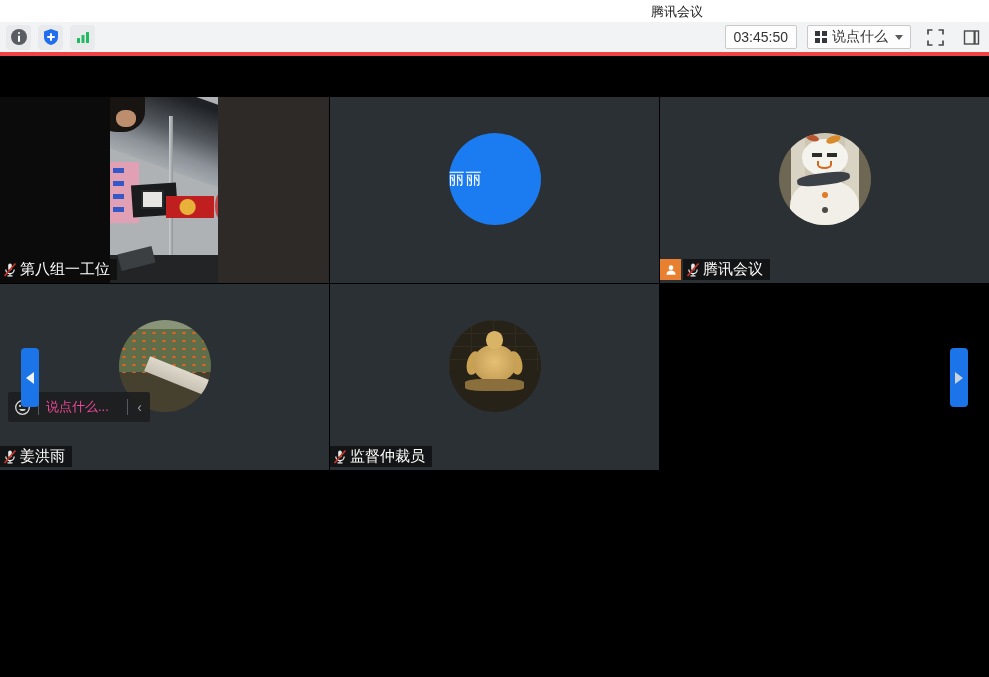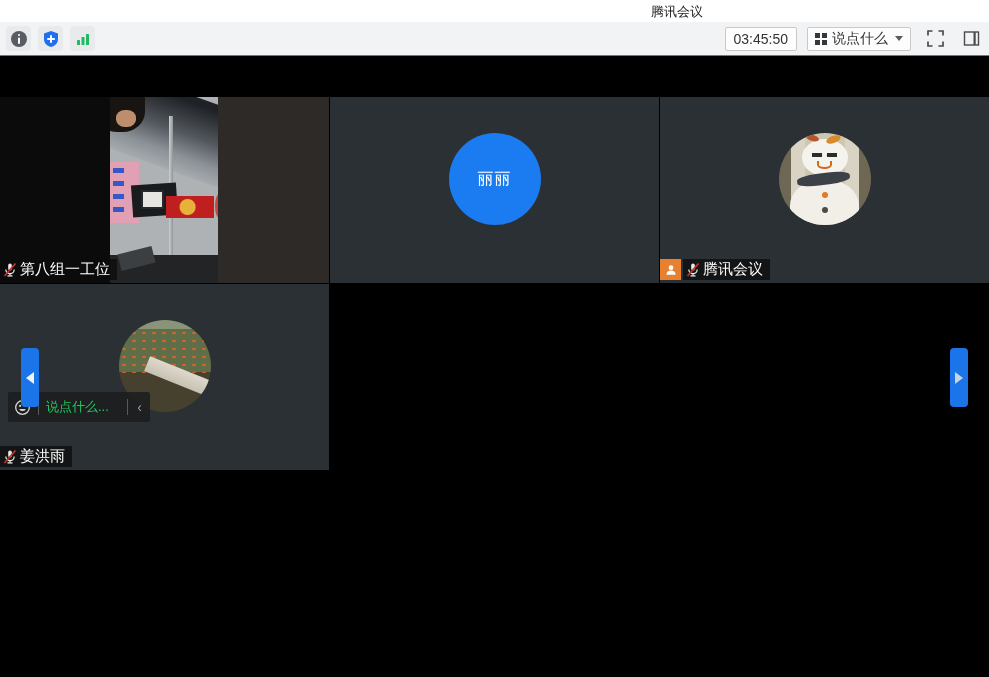--- a/index.html
+++ b/index.html
@@ -5,21 +5,21 @@
   * { margin:0; padding:0; box-sizing:border-box; }
   html,body { width:989px; height:677px; overflow:hidden; background:#000;
     font-family:"Liberation Sans","DejaVu Sans",sans-serif; }
   .window { position:relative; width:989px; height:677px; background:#000; }
 
   
   .titlebar { position:relative; height:22px; background:#ffffff; }
   .titlebar .title { position:absolute; left:651px; top:3px; font-size:13px; color:#1a1a1a; }
 
   
-  .toolbar { height:34px; background:#f2f3f5; border-bottom:1px solid #ef4444;
+  .toolbar { height:34px; background:#f2f3f5; border-bottom:4px solid #ef4444;
     display:flex; align-items:center; padding:0 6px; }
   .chip { width:25px; height:25px; border-radius:4px; background:#e9eaec;
     display:flex; align-items:center; justify-content:center; margin-right:7px; cursor:default; }
   .tb-right { margin-left:auto; display:flex; align-items:center; }
   .timerbox { height:24px; background:#fdfdfd; border:1px solid #c9c9c9; border-radius:2px;
     display:flex; align-items:center; padding:0 8px; font-size:14px; color:#333; }
   .viewbtn { height:24px; margin-left:10px; background:#fdfdfd; border:1px solid #c9c9c9; border-radius:2px;
     display:flex; align-items:center; padding:0 7px; gap:5px; font-size:14px; color:#333; }
   .gridglyph { display:grid; grid-template-columns:5px 5px; grid-template-rows:5px 5px; gap:2px; }
   .gridglyph i { background:#34383d; display:block; }
@@ -49,21 +49,21 @@
     display:flex; align-items:center; justify-content:center; z-index:8; }
   .nav-left { left:21px; top:292px; }
   .nav-right { left:950px; top:292px; }
   .tri-l { width:0; height:0; border-top:6px solid transparent; border-bottom:6px solid transparent; border-right:8px solid #f0f4fa; }
   .tri-r { width:0; height:0; border-top:6px solid transparent; border-bottom:6px solid transparent; border-left:8px solid #c8d4e0; }
 
   
   .chatbar { position:absolute; left:8px; top:108px; width:142px; height:30px; z-index:6;
     background:rgba(28,29,30,.88); border-radius:2px; display:flex; align-items:center; padding:0 6px; }
   .chat-div { width:1px; height:16px; background:#565a5e; margin:0 7px; }
-  .chat-ph { color:#22c55e; font-size:13px; white-space:nowrap; flex:1; }
+  .chat-ph { color:#ec4899; font-size:13px; white-space:nowrap; flex:1; }
   .chat-chev { color:#9a9ea2; font-size:14px; padding:0 2px; }
 
   
   .tile-video { background:#0b0b0b; }
   .vid-rightfill { position:absolute; left:218px; top:0; right:0; bottom:0; background:#2e2a27; }
   .vframe { position:absolute; left:110px; top:0; width:108px; height:100%; background:#aeb2b5; overflow:hidden; }
   .vframe > div { position:absolute; }
   .vf-ceiling { left:14%; top:-14%; width:130%; height:42%; transform:rotate(20deg); transform-origin:0 0;
     background:linear-gradient(180deg,#1e2125 8%,#54595f 50%,#8b9196 78%,#a6abb0); }
   .vf-hair { left:-14%; top:-5%; width:46%; height:24%; background:#171412; border-radius:0 0 45% 45%; }
@@ -74,21 +74,21 @@
   .vf-pole { left:55%; top:10%; width:3%; height:90%; background:linear-gradient(90deg,#cdd0d2,#8f9497); }
   .vf-laptop { left:20%; top:47%; width:42%; height:17%; background:#191b1d; transform:rotate(-4deg); }
   .vf-screen { left:29%; top:50%; width:21%; height:10%; background:#e8e6e2; border:2px solid #26292c; }
   .vf-banner { left:52%; top:53%; width:44%; height:12%;
     background:radial-gradient(circle at 45% 50%,#e8b23a 26%,#c01f1f 30%); }
   .vf-banner2 { left:97%; top:52%; width:8%; height:13%; background:#c84545; border-radius:50% 0 0 50%; }
   .vf-desk { left:0; bottom:0; width:100%; height:15%; background:#222426; }
   .vf-desk2 { left:8%; bottom:9%; width:32%; height:9%; background:#3c3f42; transform:rotate(-14deg); }
 
   
-  .av-lili { background:#1b7bf0; display:flex; align-items:center; justify-content:center;
+  .av-lili { background:#1b7bf0; display:flex; align-items:center; 
     color:#fff; font-size:16px; letter-spacing:1px; }
 
   .av-snowman { background:linear-gradient(90deg,#6e6753 0 13%,#d9d3c3 13% 28%,#cdc6b2 28% 72%,#d9d3c3 72% 87%,#6e6753 87%); }
   .sm-head { left:25%; top:7%; width:50%; height:40%; background:#f5f3ed; border-radius:50%; }
   .sm-eyes { left:36%; top:22%; width:28%; height:4%; background:
     radial-gradient(circle at 15% 50%,#2c2c2c 28%,rgba(0,0,0,0) 32%),
     radial-gradient(circle at 85% 50%,#2c2c2c 28%,rgba(0,0,0,0) 32%); }
   .sm-mouth { left:42%; top:30%; width:16%; height:9%; border:2px solid #d2691e; border-top:none;
     border-radius:0 0 50% 50%; background:rgba(0,0,0,0); }
   .sm-scarf { left:20%; top:43%; width:58%; height:13%; background:#3c4148; border-radius:40%; transform:rotate(-7deg); }
@@ -303,20 +303,42 @@
               <path d="M3.8 7.5 a4.2 4.2 0 0 0 8.4 0" fill="none" stroke="#e9e9e9" stroke-width="1.3"></path>
               <line x1="8" y1="11.7" x2="8" y2="13.6" stroke="#e9e9e9" stroke-width="1.3"></line>
               <line x1="5.5" y1="13.9" x2="10.5" y2="13.9" stroke="#e9e9e9" stroke-width="1.3"></line>
               <line x1="2.5" y1="14" x2="13.5" y2="1.5" stroke="#c23327" stroke-width="1.8"></line>
             </svg>
             <span>姜洪雨</span>
           </span>
         </div>
       </div>
 
+      <div class="tile">
+        <div class="avatar av-buddha">
+          <div class="bd-wall"></div>
+          <div class="bd-arm-l"></div>
+          <div class="bd-arm-r"></div>
+          <div class="bd-body"></div>
+          <div class="bd-head"></div>
+          <div class="bd-base"></div>
+        </div>
+        <div class="name-tag">
+          <span class="tag-dark">
+            <svg class="mic" width="16" height="16" viewBox="0 0 16 16">
+              <rect x="6.2" y="1.5" width="3.6" height="7" rx="1.8" fill="#e9e9e9"></rect>
+              <path d="M3.8 7.5 a4.2 4.2 0 0 0 8.4 0" fill="none" stroke="#e9e9e9" stroke-width="1.3"></path>
+              <line x1="8" y1="11.7" x2="8" y2="13.6" stroke="#e9e9e9" stroke-width="1.3"></line>
+              <line x1="5.5" y1="13.9" x2="10.5" y2="13.9" stroke="#e9e9e9" stroke-width="1.3"></line>
+              <line x1="2.5" y1="14" x2="13.5" y2="1.5" stroke="#c23327" stroke-width="1.8"></line>
+            </svg>
+            <span>监督仲裁员</span>
+          </span>
+        </div>
+      </div>
 
 
     </div>
 
     <div class="nav nav-left">
       <span class="tri-l"></span>
     </div>
     <div class="nav nav-right">
       <span class="tri-r"></span>
     </div>

